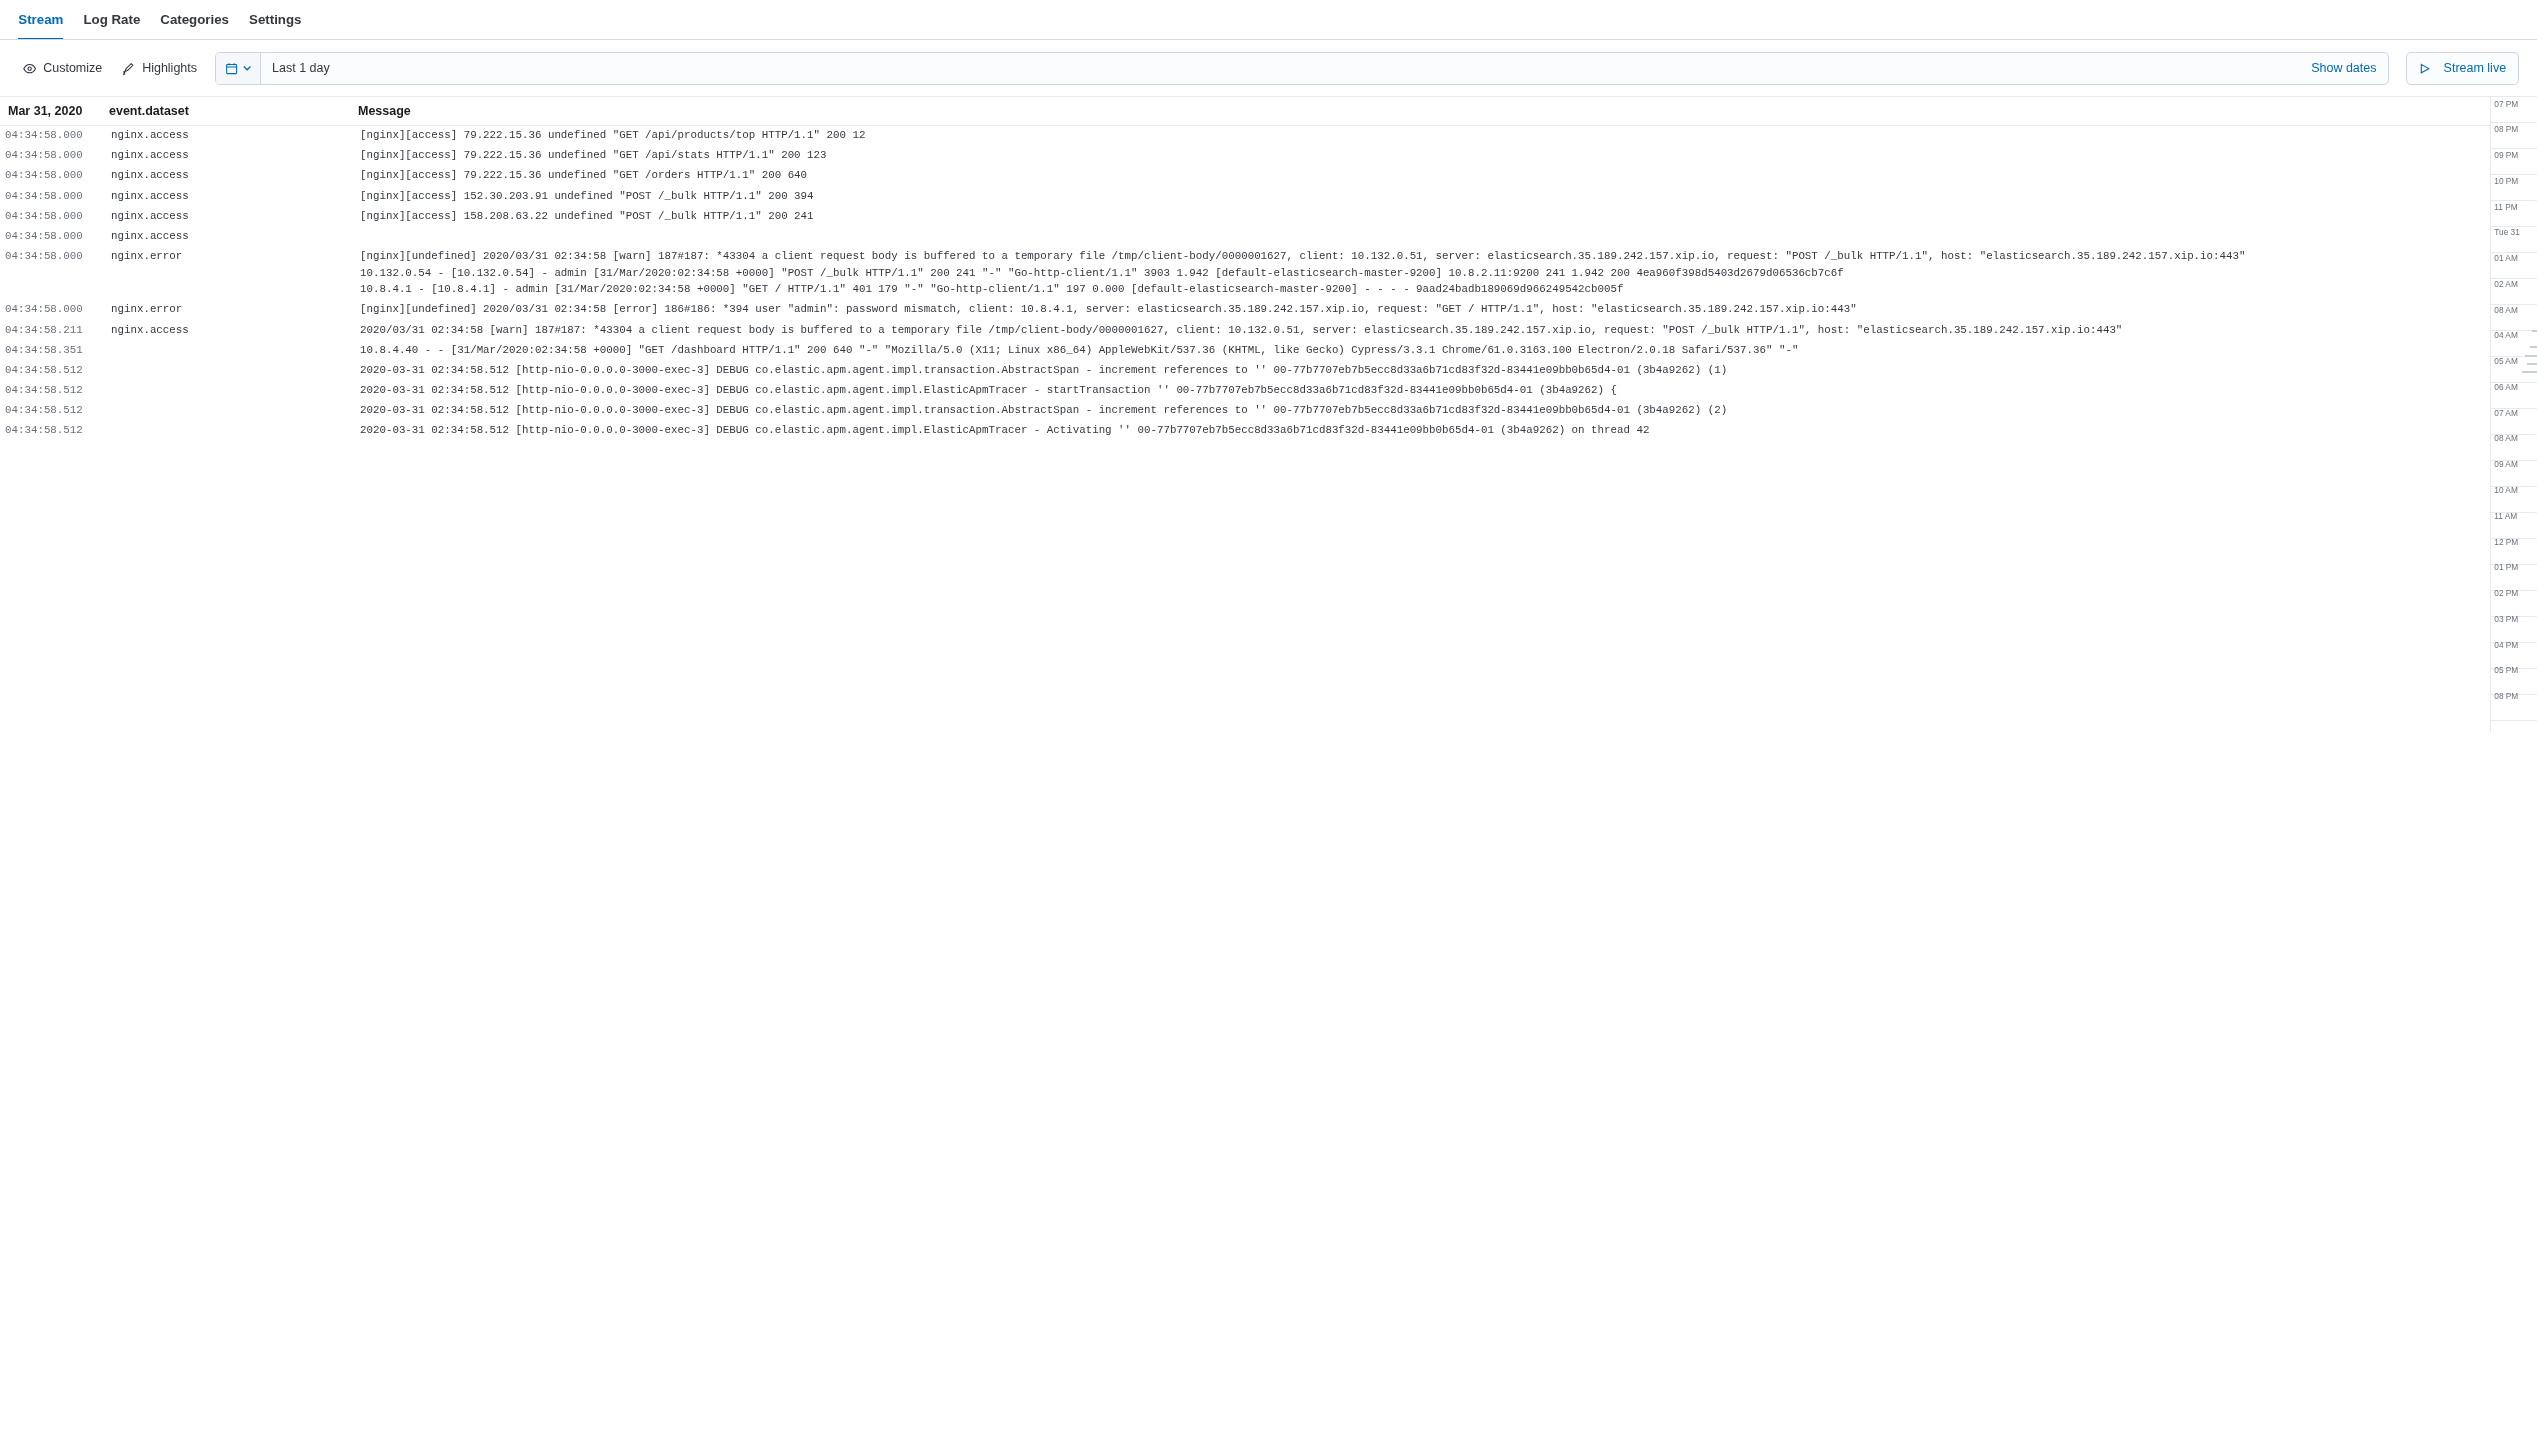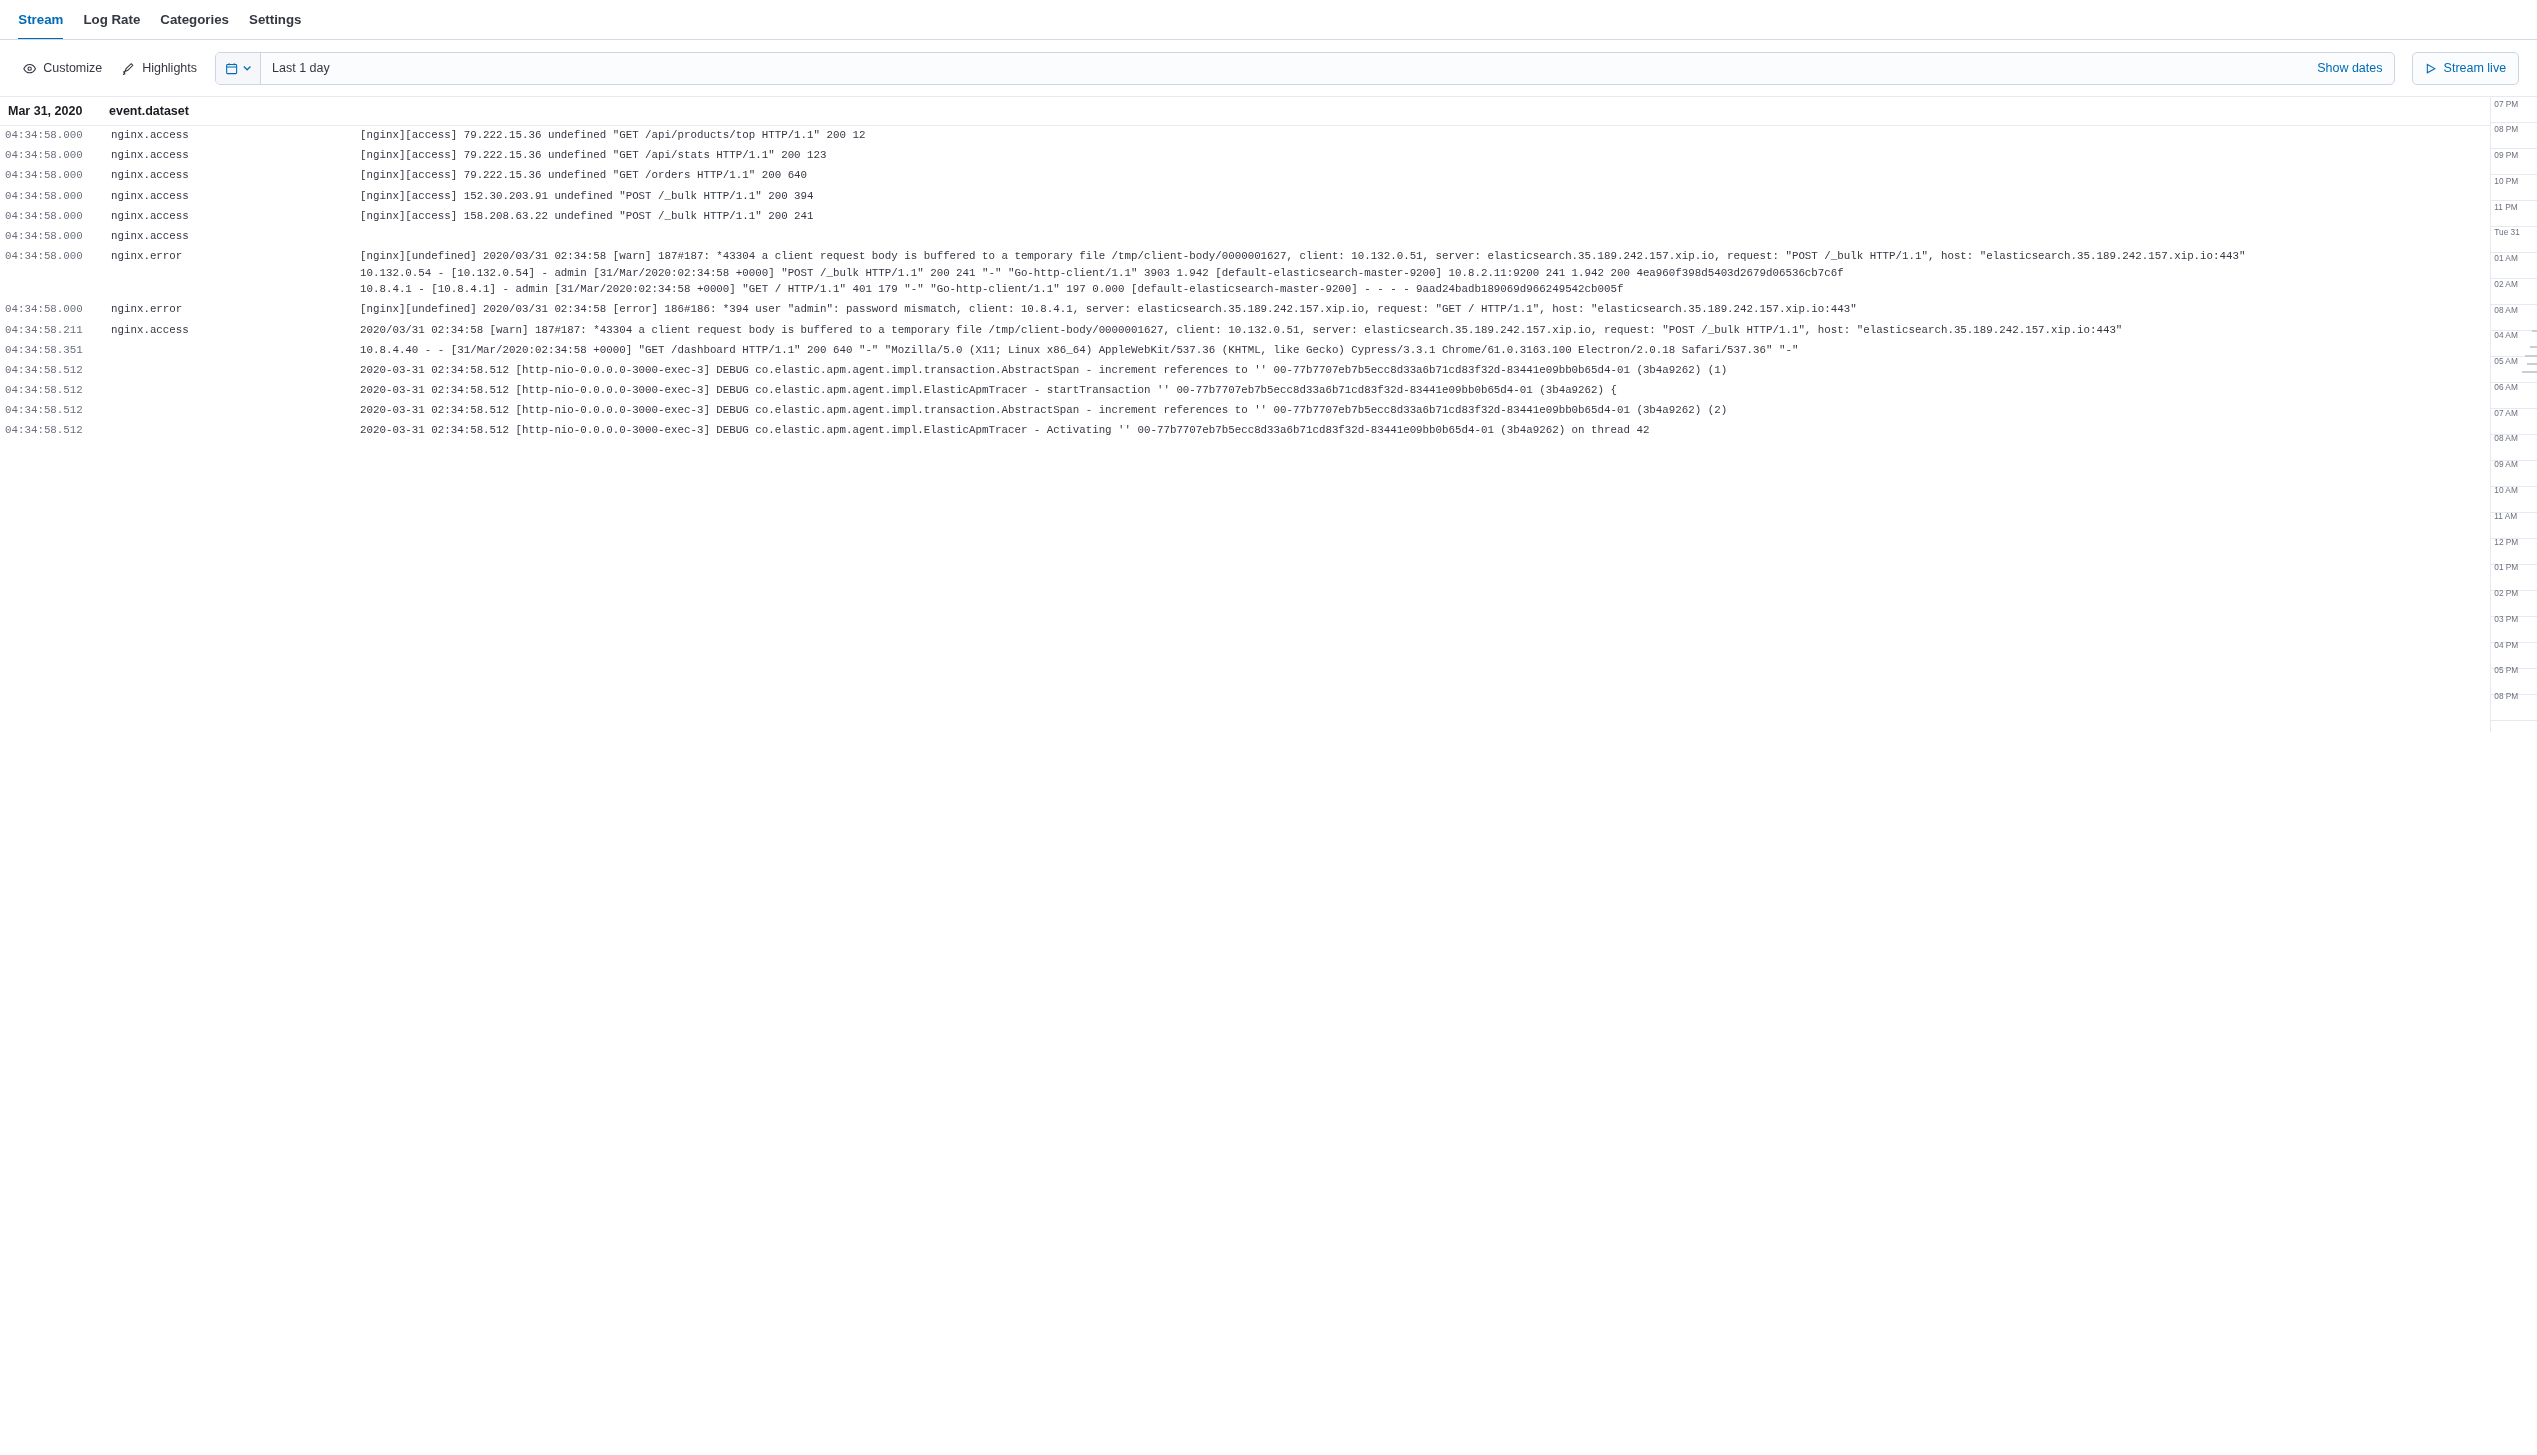--- a/index.html
+++ b/index.html
@@ -97,21 +97,21 @@
   display: inline-flex;
   align-items: center;
   padding: 0 11.6px;
   color: #006bb4;
   font-size: 12.5px;
   cursor: pointer;
 }
 .stream-live {
   display: inline-flex;
   align-items: center;
-  gap: 6px;
+  gap: 12px;
   height: 33px;
   margin-left: 6.6px;
   padding: 0 11.6px;
   border: 0.8px solid #cfd5e0;
   border-radius: 5px;
   color: #006bb4;
   font-size: 12.5px;
   cursor: pointer;
   background: #fbfcfd;
 }
@@ -215,20 +215,21 @@
       </svg>
     <span>Stream live</span>
   </div>
 </div>
 
 <div class="content">
   <div class="log-area">
     <div class="log-header">
       <div class="col-time">Mar 31, 2020</div>
       <div class="col-dataset">event.dataset</div>
+      <div class="col-message">Message</div>
     </div>
     <div class="log-rows" id="log-rows">
         <div class="log-row">
           <div class="t">04:34:58.000</div>
           <div class="d">nginx.access</div>
           <div class="m">[nginx][access] 79.222.15.36 undefined "GET /api/products/top HTTP/1.1" 200 12</div>
         </div>
         <div class="log-row">
           <div class="t">04:34:58.000</div>
           <div class="d">nginx.access</div>

